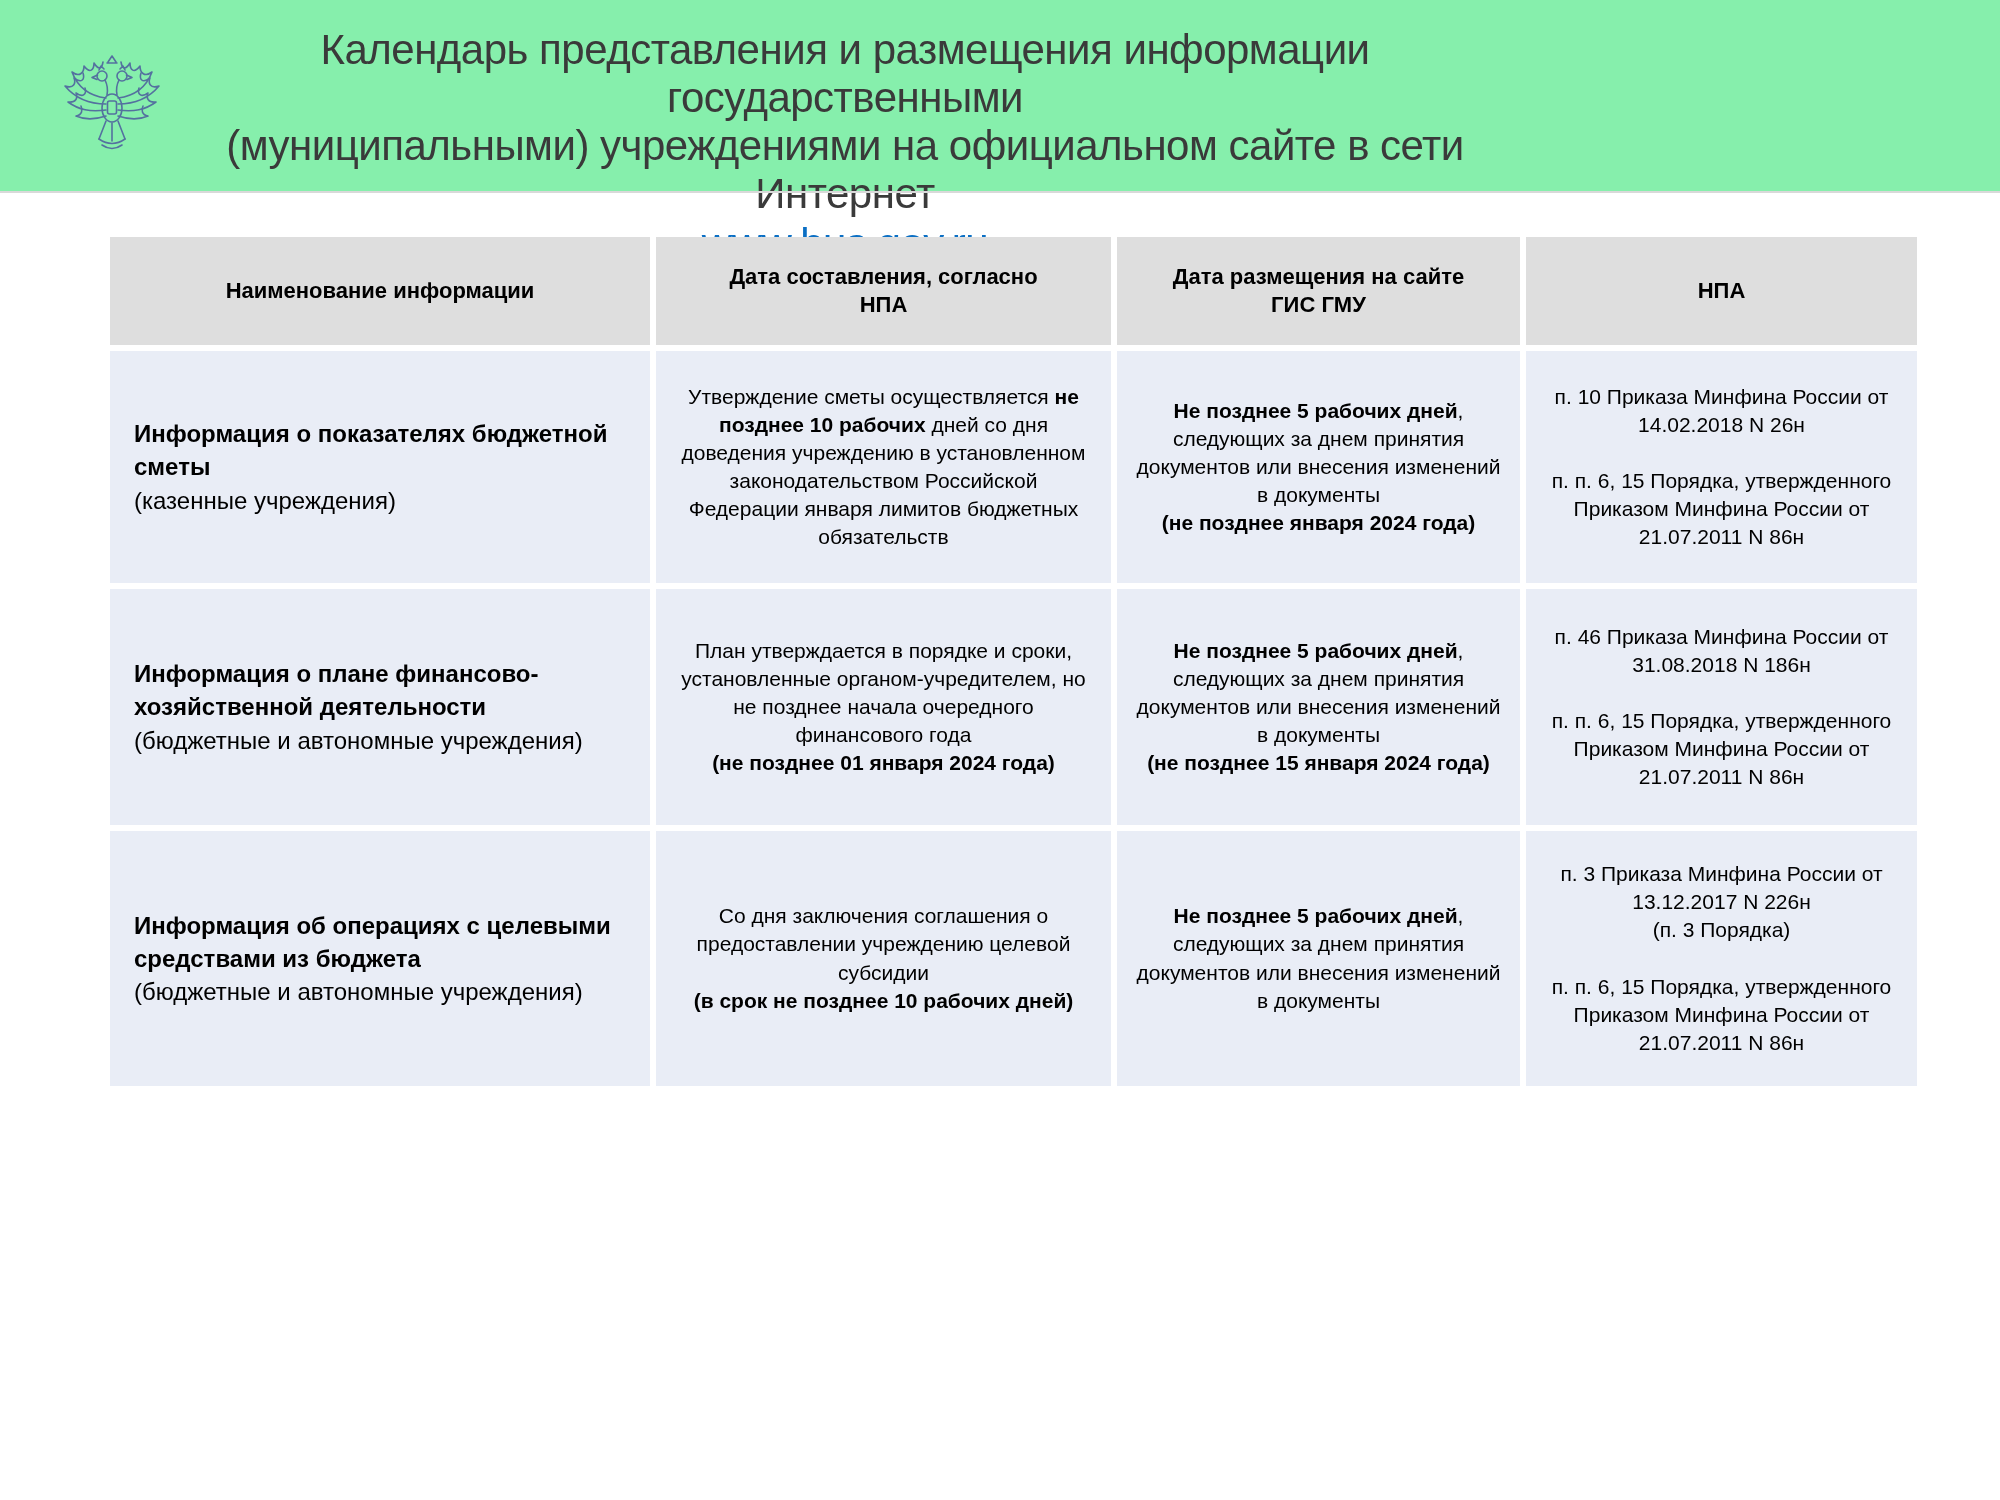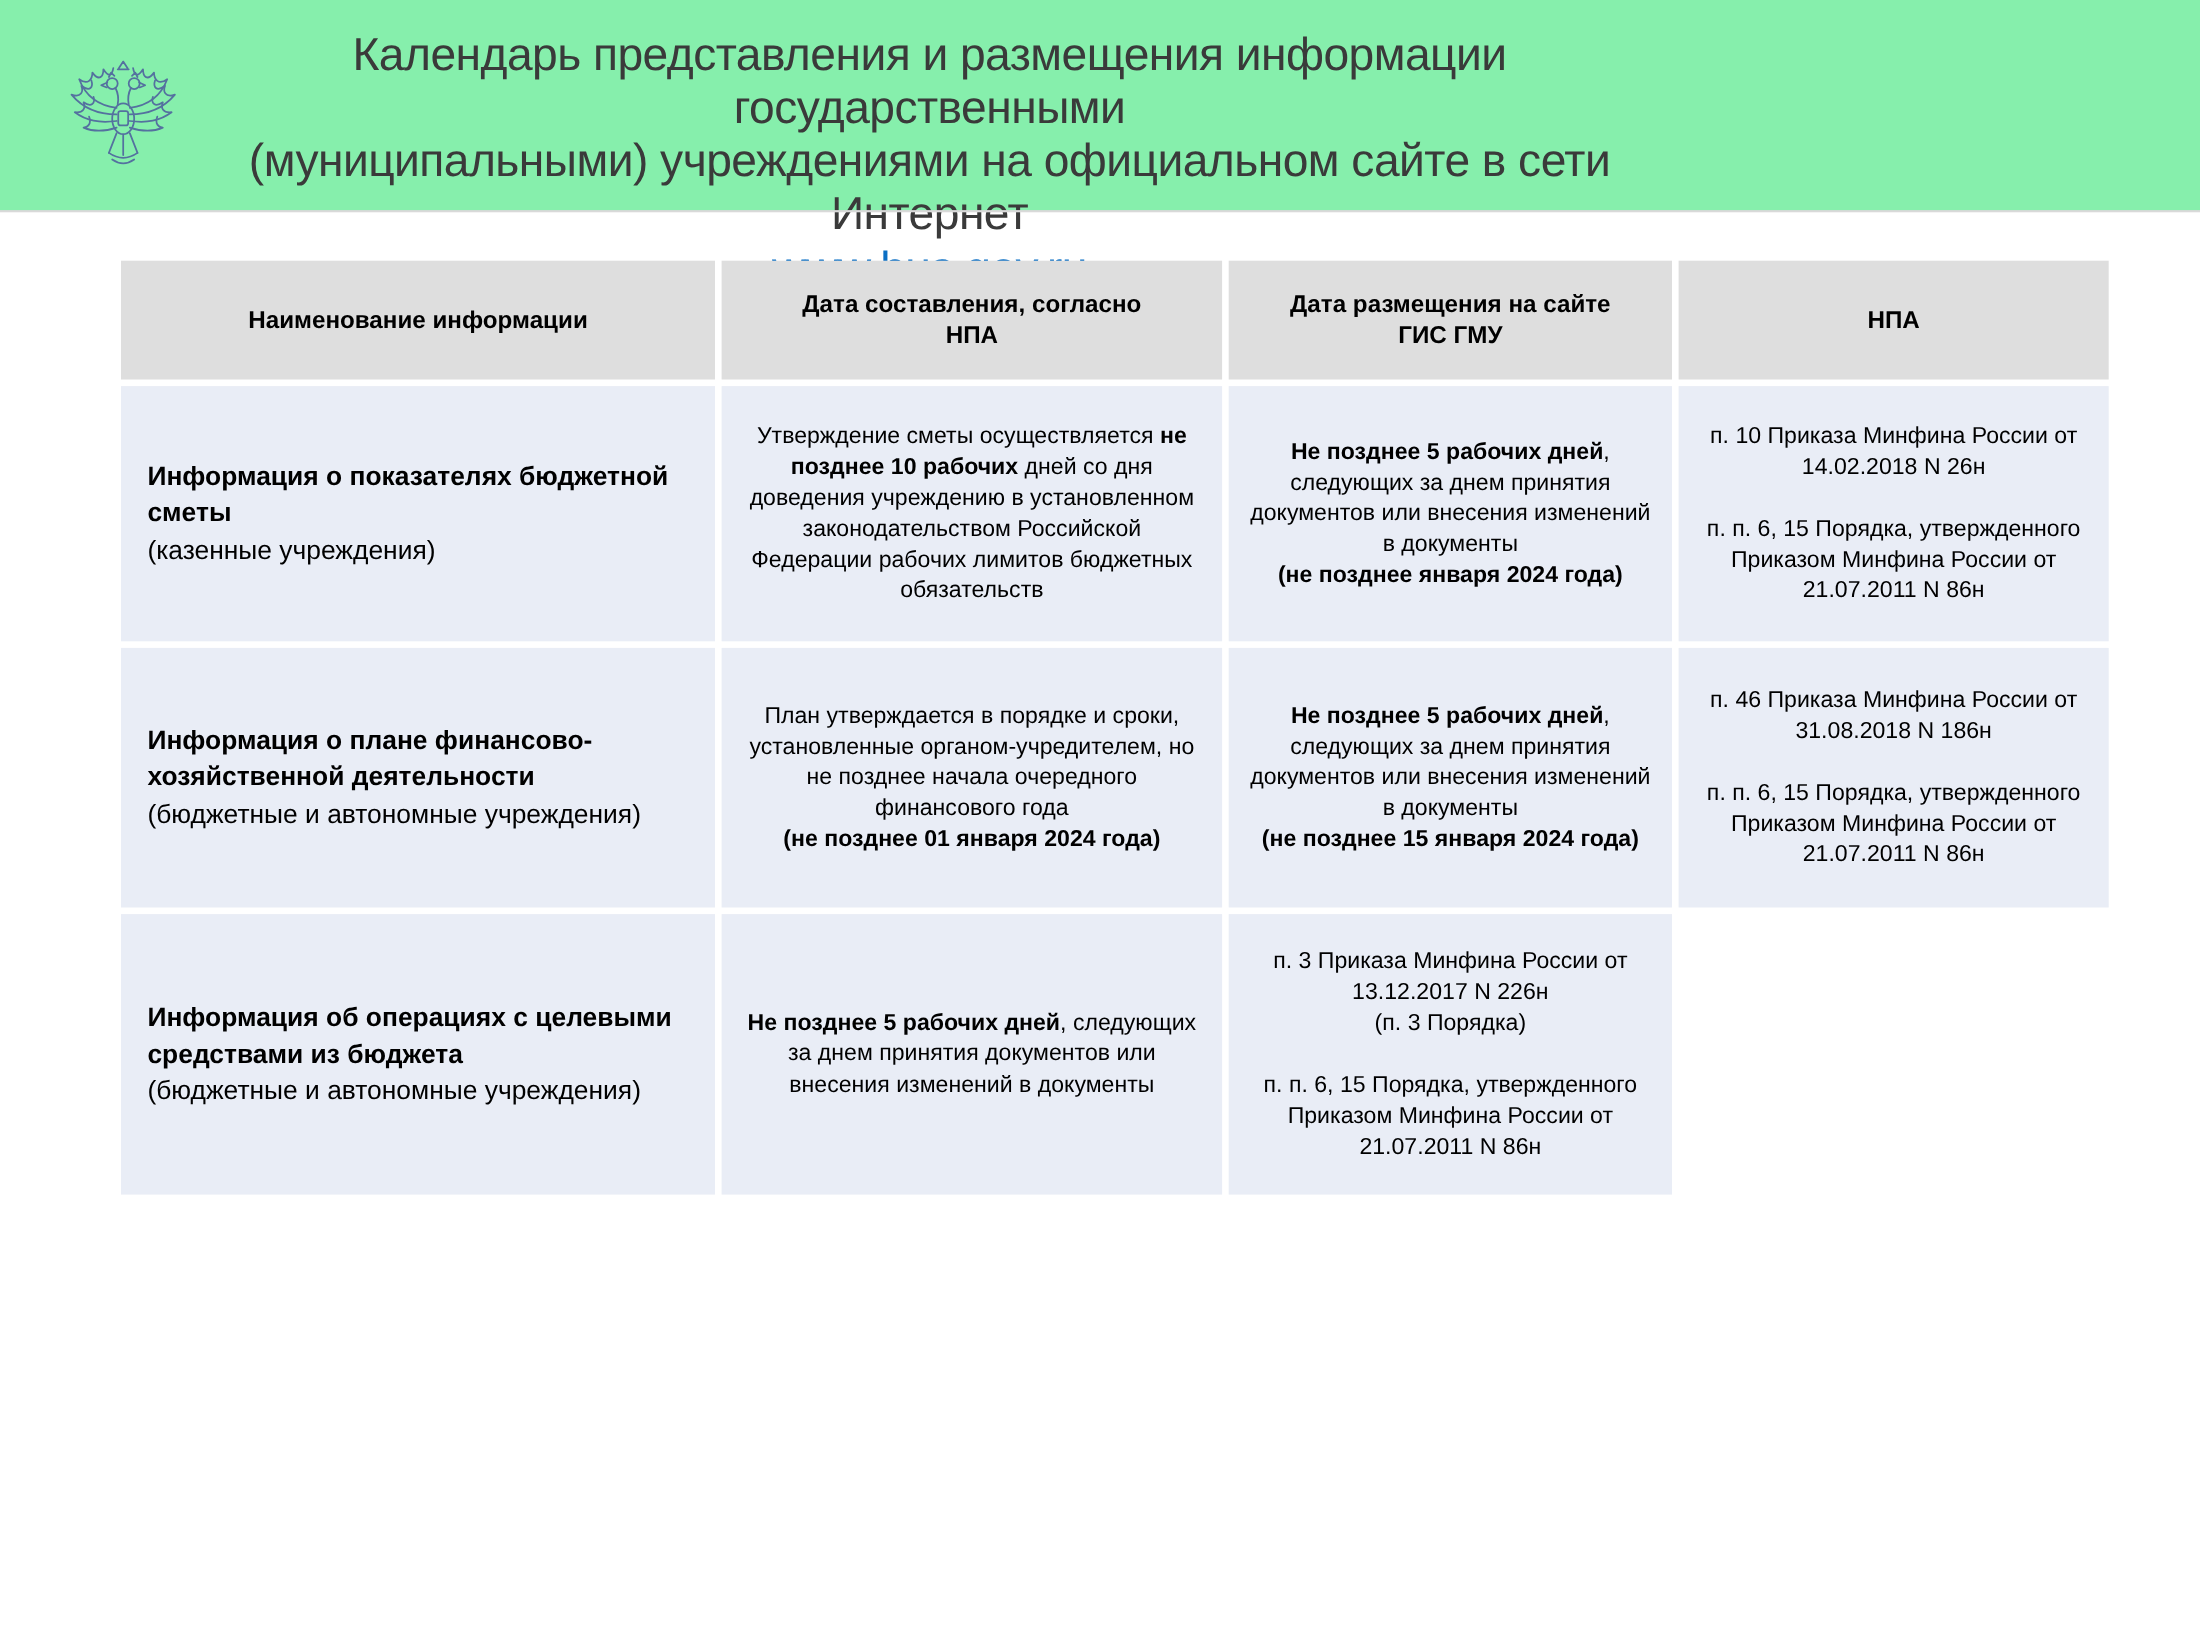--- a/index.html
+++ b/index.html
@@ -104,21 +104,21 @@
   <div class="th">Дата составления, согласно
 НПА</div>
   <div class="th">Дата размещения на сайте
 ГИС ГМУ</div>
   <div class="th">НПА</div>
 
   <div class="td name-cell">
       <div><b>Информация о показателях бюджетной сметы</b><br><span>(казенные учреждения)</span></div>
     </div>
   <div class="td">
-      <div><span>Утверждение сметы осуществляется </span><b>не позднее 10 рабочих</b><span> дней со дня доведения учреждению в установленном законодательством Российской Федерации рабочих лимитов бюджетных обязательств</span></div>
+      <div><span>Утверждение сметы осуществляется </span><b>не позднее 10 рабочих</b><span> дней со дня доведения учреждению в установленном законодательством Российской Федерации января лимитов бюджетных обязательств</span></div>
     </div>
   <div class="td">
       <div><b>Не позднее 5 рабочих дней</b><span>, следующих за днем принятия документов или внесения изменений в документы</span><br><b>(не позднее января 2024 года)</b></div>
     </div>
   <div class="td">
       <div><span>п. 10 Приказа Минфина России от 14.02.2018 N 26н</span><br><br><span>п. п. 6, 15 Порядка, утвержденного Приказом Минфина России от 21.07.2011 N 86н</span></div>
     </div>
 
   <div class="td name-cell">
       <div><b>Информация о плане финансово-хозяйственной деятельности</b><br><span>(бюджетные и автономные учреждения)</span></div>
@@ -130,18 +130,21 @@
       <div><b>Не позднее 5 рабочих дней</b><span>, следующих за днем принятия документов или внесения изменений в документы</span><br><b>(не позднее 15 января 2024 года)</b></div>
     </div>
   <div class="td">
       <div><span>п. 46  Приказа Минфина России от 31.08.2018 N 186н</span><br><br><span>п. п. 6, 15 Порядка, утвержденного Приказом Минфина России от 21.07.2011 N 86н</span></div>
     </div>
 
   <div class="td name-cell">
       <div><b>Информация об операциях с целевыми средствами из бюджета</b><br><span>(бюджетные и автономные учреждения)</span></div>
     </div>
   <div class="td">
+      <div><span>Со дня заключения соглашения о предоставлении  учреждению целевой субсидии</span><br><b>(в срок не позднее 10 рабочих дней)</b></div>
+    </div>
+  <div class="td">
       <div><b>Не позднее 5 рабочих дней</b><span>, следующих за днем принятия документов или внесения изменений в документы</span></div>
     </div>
   <div class="td">
       <div><span>п. 3 Приказа Минфина России от 13.12.2017 N 226н</span><br><span>(п. 3 Порядка)</span><br><br><span>п. п. 6, 15 Порядка, утвержденного Приказом Минфина России от 21.07.2011 N 86н</span></div>
     </div>
 </div>
 
 </body></html>

